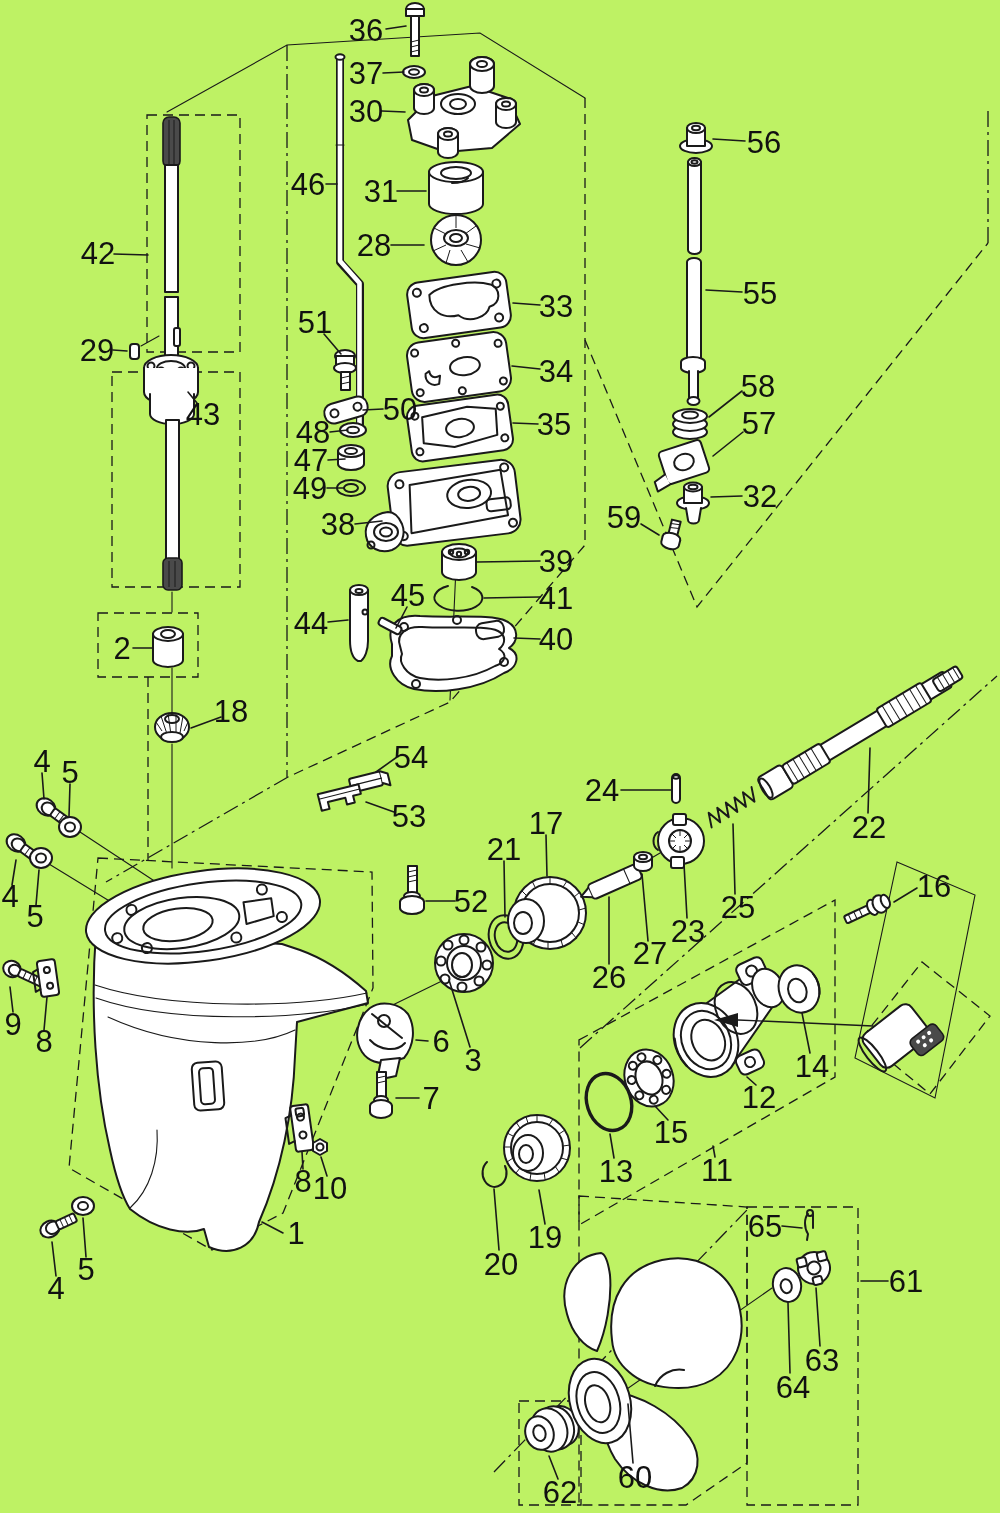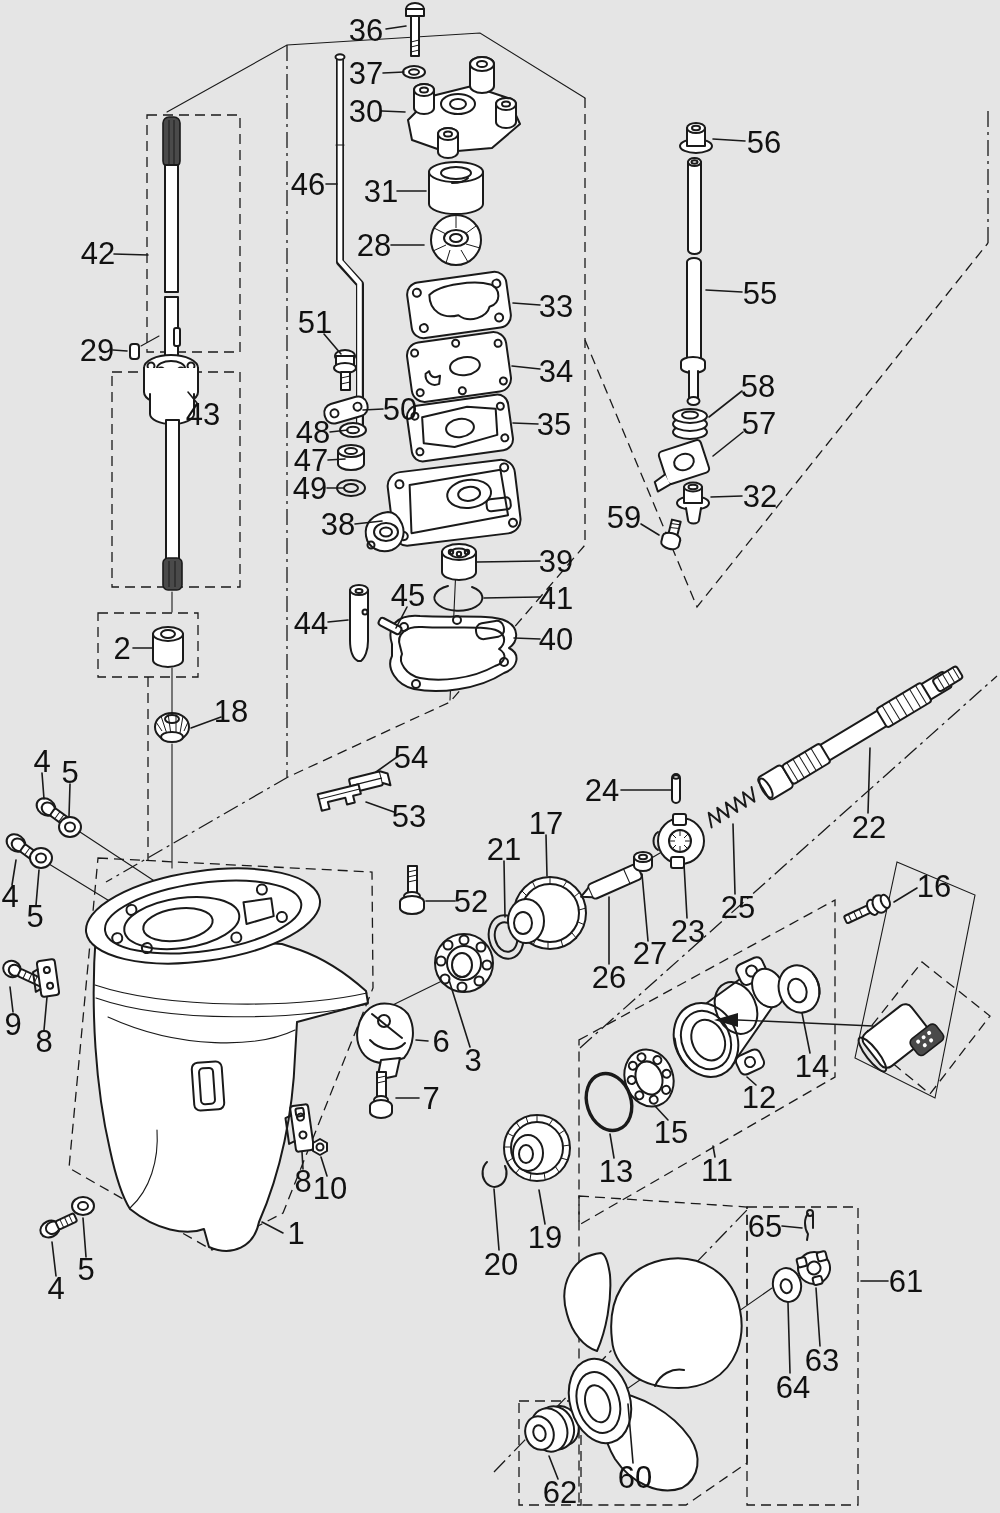--- a/index.html
+++ b/index.html
@@ -1,16 +1,16 @@
 <!DOCTYPE html>
 <html><head>
 <meta charset="utf-8">
 <style>
   html,body{margin:0;padding:0;background:#fff;}
-  .canvas{position:relative;width:1000px;height:1513px;background:#e5e5e5;overflow:hidden;
+  .canvas{position:relative;width:1000px;height:1513px;background:#bef264;overflow:hidden;
           font-family:"Liberation Sans",sans-serif;}
   svg{position:absolute;left:0;top:0;}
   
   .p{fill:#ffffff;stroke:#1a1a1a;stroke-width:2;stroke-linejoin:round;stroke-linecap:round;}
   .pnf{fill:none;stroke:#1a1a1a;stroke-width:2;stroke-linejoin:round;stroke-linecap:round;}
   .dark{fill:#4a4a4a;stroke:#1a1a1a;stroke-width:1.6;}
   .ln{fill:none;stroke:#1a1a1a;stroke-width:1.4;stroke-linecap:round;}
   .lt{fill:none;stroke:#1a1a1a;stroke-width:1.1;stroke-linecap:round;}
   .dsh{fill:none;stroke:#1a1a1a;stroke-width:1.3;stroke-dasharray:10 6;}
   .dd{fill:none;stroke:#1a1a1a;stroke-width:1.3;stroke-dasharray:16 5 3 5;}

